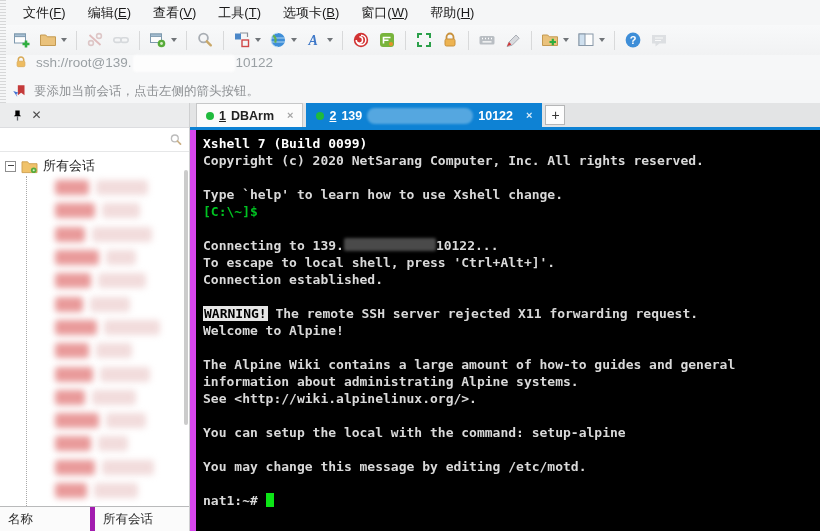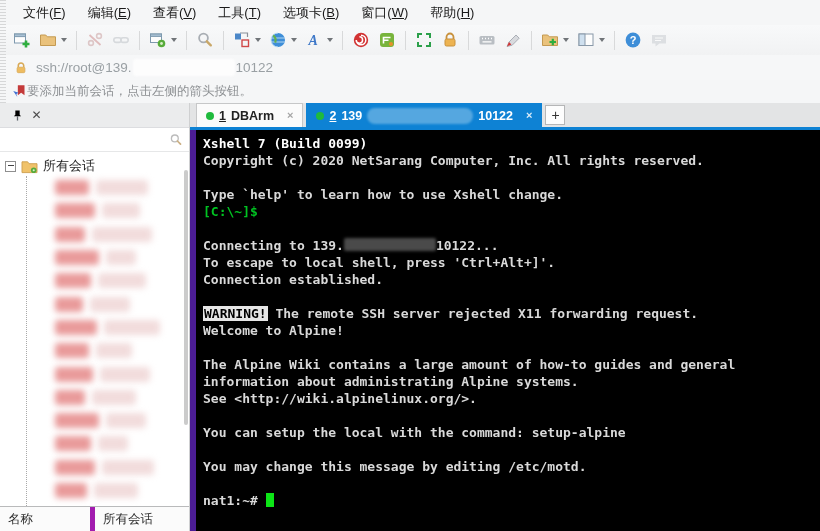--- a/index.html
+++ b/index.html
@@ -1,44 +1,44 @@
 <!DOCTYPE html>
 <html><head>
 <meta charset="utf-8">
 <style>
   html,body{margin:0;padding:0}
   body{width:820px;height:531px;position:relative;font-family:"Liberation Sans",sans-serif;background:#ececec;overflow:hidden}
-  #app{position:absolute;inset:0;width:820px;height:531px;background:#4c1d95}
+  #app{position:absolute;inset:0;width:820px;height:531px;background:#d946ef}
 
   .grip{position:absolute;left:0;top:0;width:6px;height:103px;z-index:9;pointer-events:none;
     background:repeating-linear-gradient(0deg,#d6d7d8 0 1px,transparent 1px 3px)}
 
   
   .menubar{position:absolute;left:0;top:0;right:0;height:25px;background:#f5f6f7;border-bottom:1px solid #eef0f1;
     display:flex;align-items:center;padding-left:12px;font-size:13px;color:#1a1a1a}
   .menuitem{padding:0 11px;height:100%;display:flex;align-items:center;cursor:default}
 
   
   .toolbar{position:absolute;left:0;top:25px;right:0;height:30px;background:linear-gradient(#f8f9fa,#f1f2f3);
     border-bottom:1px solid #e6e8e9;display:flex;align-items:center;padding-left:9px}
   .tbtn{display:flex;align-items:center;padding:2px 3px;margin:0 1px;border-radius:2px}
   .tbtn svg{display:block}
   .tbtn.disabled{opacity:.5}
   .caret{width:0;height:0;border-left:3.5px solid transparent;border-right:3.5px solid transparent;border-top:4px solid #707478;margin-left:4px}
   .tsep{width:1px;height:19px;background:#d8d9da;margin:0 5px}
 
   
   .addressbar{position:absolute;left:0;top:55px;right:0;height:25px;background:#f6f7f8;border-bottom:1px solid #ebedee;
-    display:flex;align-items:center;padding-left:14px;font-size:13.5px;color:#9aa0a4}
+    display:flex;padding-left:14px;font-size:13.5px;color:#9aa0a4}
   .addr-lock{margin-right:8px;display:flex}
   .addr-redact{width:102px;height:17px;background:#fdfdfd;border-radius:3px;filter:blur(1.2px);margin:0 1px}
 
   
   .infobar{position:absolute;left:0;top:80px;right:0;height:23px;background:#f5f6f7;border-bottom:1px solid #e2e3e4;
-    display:flex;align-items:center;padding-left:12px;font-size:12.5px;color:#8d9093}
+    display:flex;align-items:center;gap:7px;padding-left:12px;font-size:12.5px;color:#8d9093}
 
   
   .sidebar{position:absolute;left:0;top:103px;width:190px;bottom:0;background:#fff;border-right:1px solid #cfd0d1;
     display:flex;flex-direction:column;box-sizing:border-box}
   .sb-header{height:24px;flex:0 0 24px;background:#ebeced;border-bottom:1px solid #dcdde0;display:flex;align-items:center;
     padding:0 4px 0 8px;font-size:12.5px;color:#3c3c3c}
   .sb-title{flex:1}
   .sb-hicon{width:19px;height:18px;display:flex;align-items:center;justify-content:center;color:#4a4a4a;font-size:12px}
   .sb-search{height:23px;flex:0 0 23px;border-bottom:1px solid #e6e7e8;display:flex;align-items:center;padding:0 6px;background:#fff}
   .sb-search input{flex:1;border:none;outline:none;font-size:12px;height:18px;background:transparent;font-family:"Liberation Sans",sans-serif}

